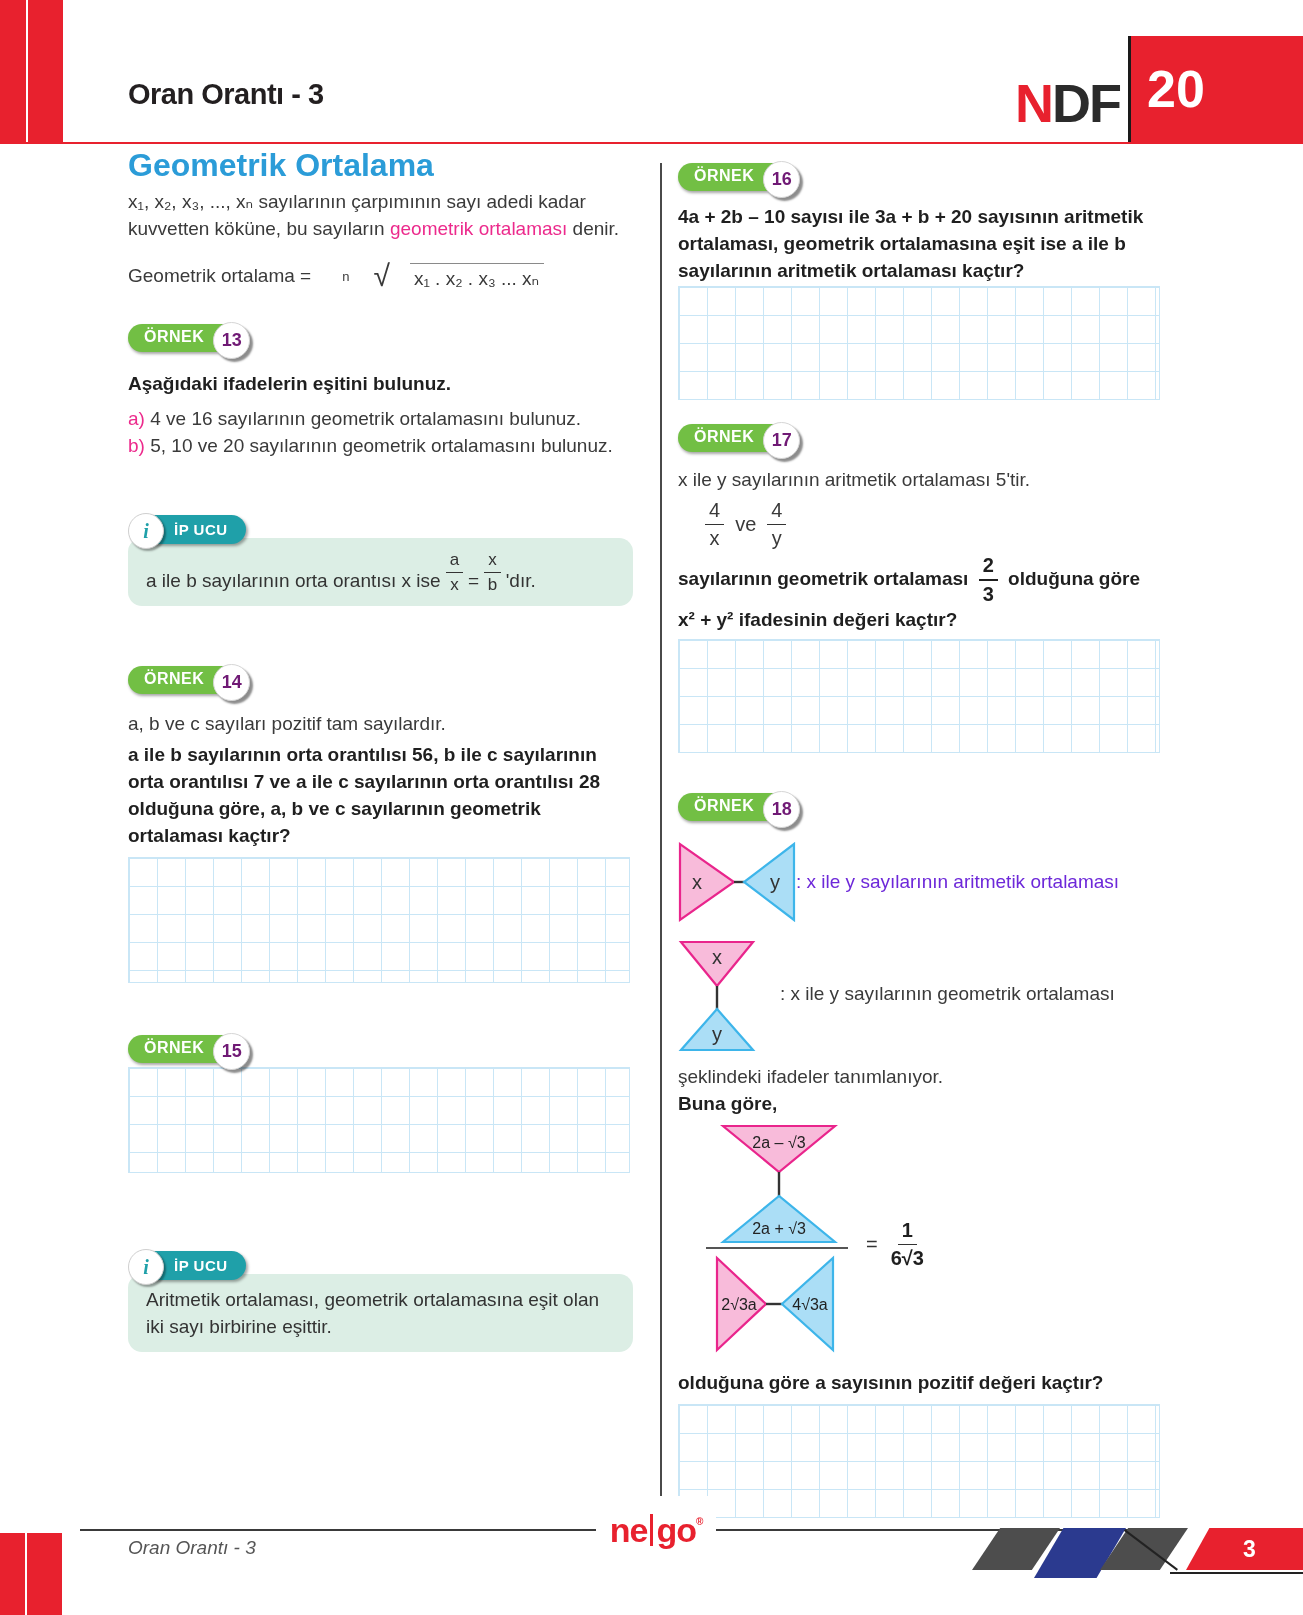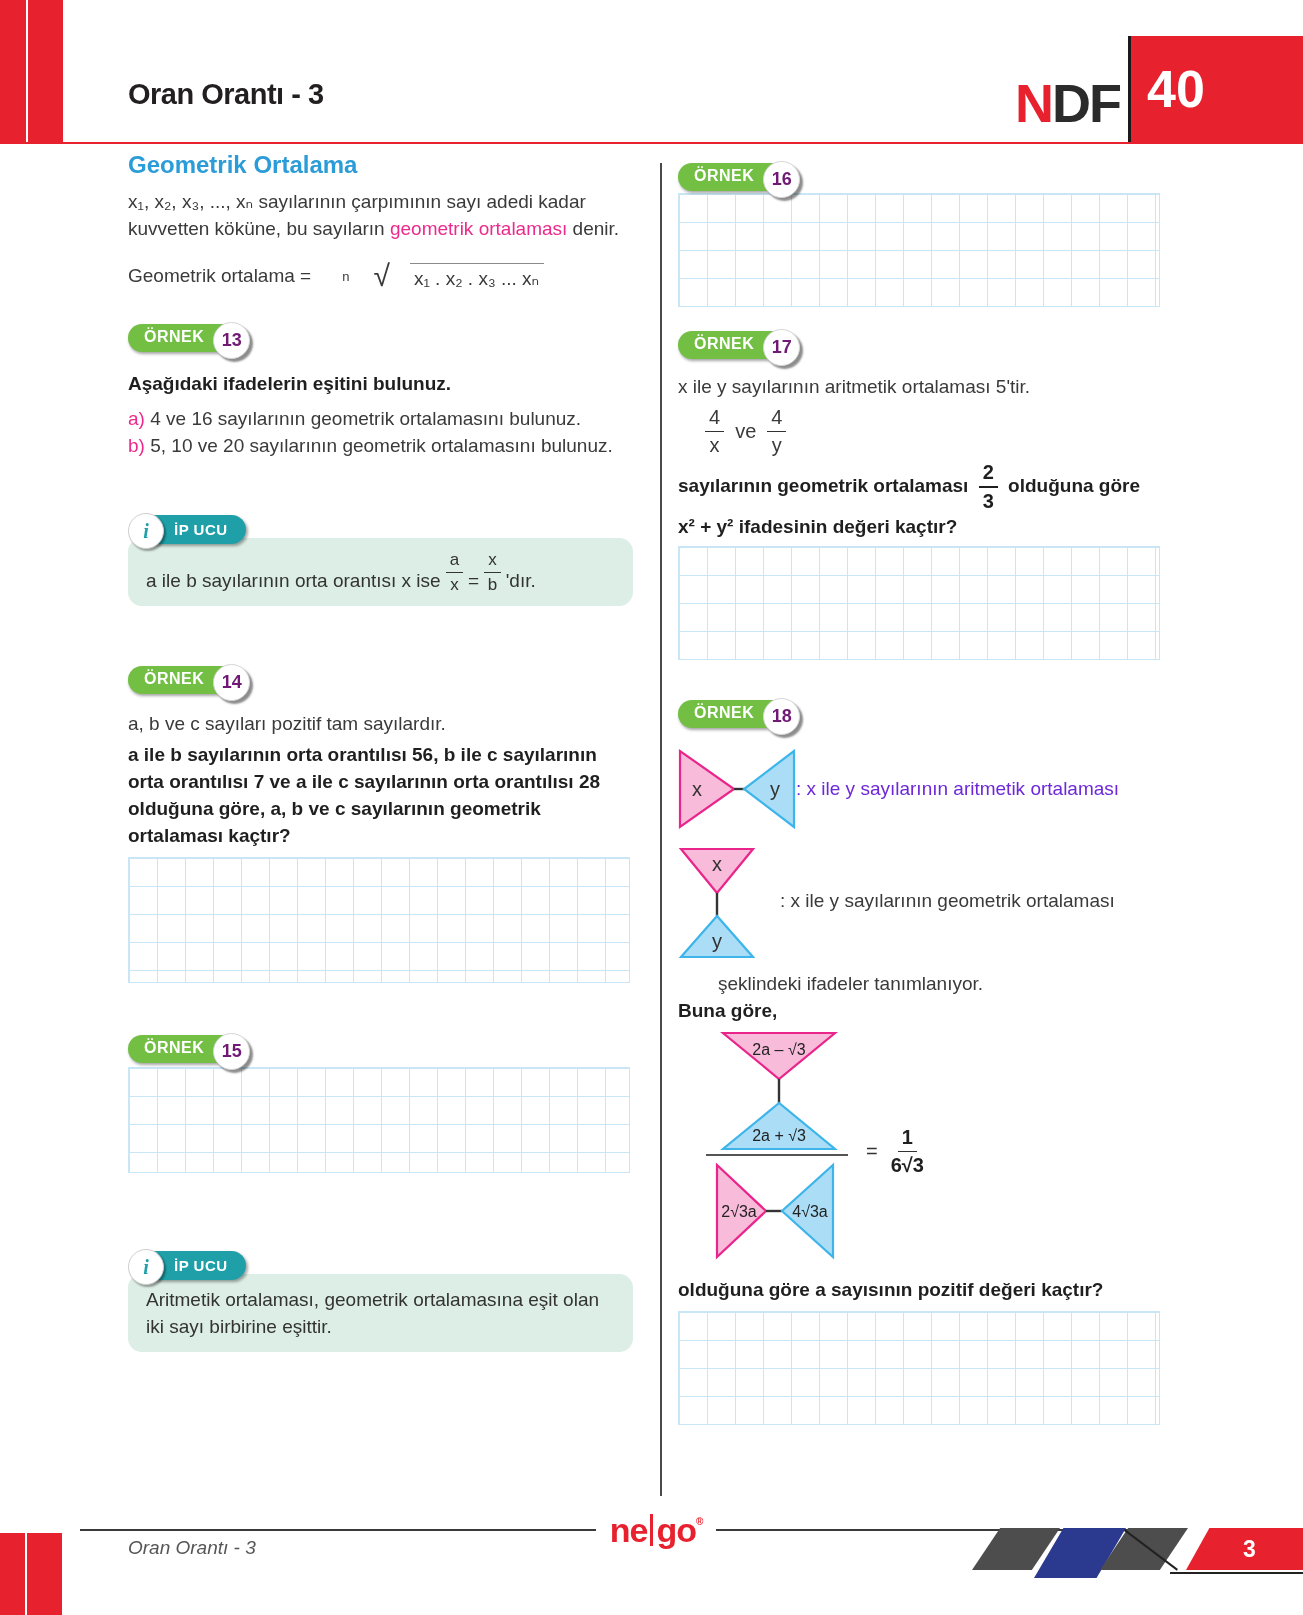--- a/index.html
+++ b/index.html
@@ -18,21 +18,21 @@
   .ndf-sep{width:3px;background:#1a1a1a;margin-left:8px;}
   .ndf-box{width:172px;background:#e8212e;display:flex;align-items:center;}
   .ndf-num{color:#ffffff;font-size:52px;font-weight:bold;padding-left:16px;line-height:1;}
 
   
   .col{position:absolute;top:150px;}
   .col-left{left:128px;width:505px;}
   .col-right{left:678px;width:484px;}
   .col-divider{position:absolute;left:660px;top:163px;width:2px;height:1377px;background:#4a4a4a;}
 
-  .section-heading{margin:0;font-size:24px;font-weight:bold;color:#2b9cd8;line-height:30px;}
+  .section-heading{margin:0;font-size:32px;font-weight:bold;color:#2b9cd8;line-height:30px;}
   p{margin:0;}
   .body-text{font-size:19px;line-height:27px;color:#3a3a3a;}
   .q-text{font-size:19px;line-height:27px;font-weight:bold;color:#1f1f1f;}
   .pink{color:#ec2a8c;}
 
   
   .formula{margin-top:12px;font-size:19px;color:#3a3a3a;height:44px;display:flex;align-items:center;gap:23px;}
   .rindex{font-size:13px;vertical-align:9px;margin:0 1px 0 8px;}
   .sqrt-sign{font-size:30px;line-height:1;margin-right:-3px;color:#3a3a3a;}
   .radicand{border-top:1.6px solid #8a8a8a;padding:3px 5px 0 4px;font-size:19px;}
@@ -121,21 +121,21 @@
 
 <div class="page">
 
   <div class="red-corner-top"></div>
   <div class="page-title">Oran Orantı - 3</div>
   <div class="header-rule"></div>
   <div class="ndf-wrap">
     <div class="ndf-text"><span class="ndf-n">N</span><span class="ndf-df">DF</span></div>
     <div class="ndf-sep"></div>
     <div class="ndf-box">
-      <span class="ndf-num">40</span>
+      <span class="ndf-num">20</span>
     </div>
   </div>
 
   <div class="col-divider"></div>
 
   <div class="col col-left">
 
     <h2 class="section-heading">Geometrik Ortalama</h2>
 
     <p class="body-text" style="margin-top:8px;"><span>x₁, x₂, x₃, ..., xₙ sayılarının çarpımının sayı adedi kadar kuvvetten köküne, bu sayıların </span><span class="pink">geometrik ortalaması</span><span> denir.</span></p>
@@ -208,20 +208,21 @@
   </div>
 
   <div class="col col-right">
 
     <div style="margin-top:13px;">
       <div class="ornek-badge">
         <span class="ornek-pill">ÖRNEK</span>
         <span class="ornek-num">16</span>
       </div>
     </div>
+    <p class="q-text" style="margin-top:12px;">4a + 2b – 10 sayısı ile 3a + b + 20 sayısının aritmetik ortalaması, geometrik ortalamasına eşit ise a ile b sayılarının aritmetik ortalaması kaçtır?</p>
     <div class="grid grid-r" style="height:112px;margin-top:2px;"></div>
 
     <div style="margin-top:24px;">
       <div class="ornek-badge">
         <span class="ornek-pill">ÖRNEK</span>
         <span class="ornek-num">17</span>
       </div>
     </div>
     <p class="body-text" style="margin-top:14px;">x ile y sayılarının aritmetik ortalaması 5'tir.</p>
     <div class="frac-row" style="margin-top:6px;">
@@ -263,21 +264,21 @@
       <svg width="78" height="114" viewBox="0 0 78 114" style="position:absolute;left:0;top:0;">
         <polygon points="3,3 75,3 39,47" fill="#f8bbda" stroke="#e9258c" stroke-width="2.2"></polygon>
         <line x1="39" y1="47" x2="39" y2="70" stroke="#333" stroke-width="2.4"></line>
         <polygon points="39,70 3,111 75,111" fill="#abdef6" stroke="#3db5ea" stroke-width="2.2"></polygon>
         <text class="tri-label" x="39" y="25" text-anchor="middle">x</text>
         <text class="tri-label" x="39" y="102" text-anchor="middle">y</text>
       </svg>
       <span class="d2-caption">: x ile y sayılarının geometrik ortalaması</span>
     </div>
 
-    <p class="body-text" style="margin-top:10px;margin-left:40px;">şeklindeki ifadeler tanımlanıyor.</p>
+    <p class="body-text" style="margin-top:10px;">şeklindeki ifadeler tanımlanıyor.</p>
     <p class="q-text">Buna göre,</p>
 
     <div class="big-diagram" style="margin-top:6px;">
       <svg class="bd-hourglass" width="118" height="122" viewBox="0 0 118 122">
         <polygon points="3,3 115,3 59,49" fill="#f8bbda" stroke="#e9258c" stroke-width="2.2"></polygon>
         <line x1="59" y1="49" x2="59" y2="73" stroke="#333" stroke-width="2.4"></line>
         <polygon points="59,73 3,119 115,119" fill="#abdef6" stroke="#3db5ea" stroke-width="2.2"></polygon>
         <text class="tri-label-sm" x="59" y="25" text-anchor="middle">2a – √3</text>
         <text class="tri-label-sm" x="59" y="111" text-anchor="middle">2a + √3</text>
       </svg>

